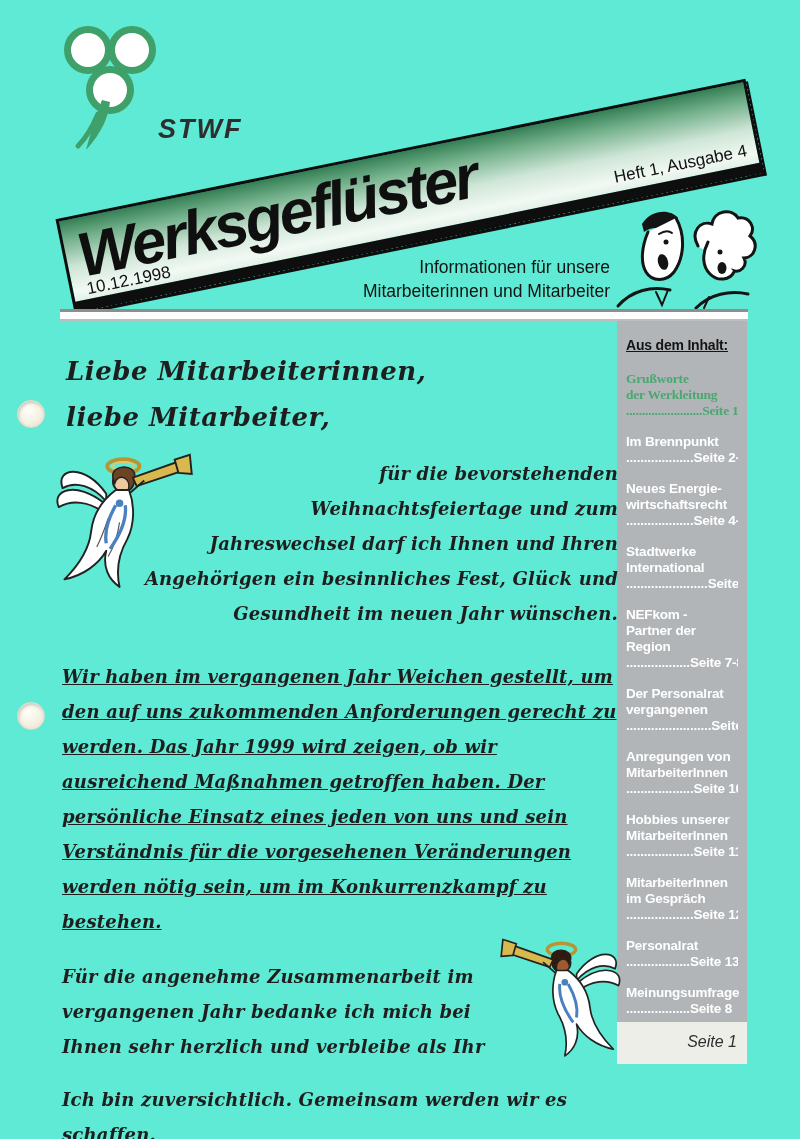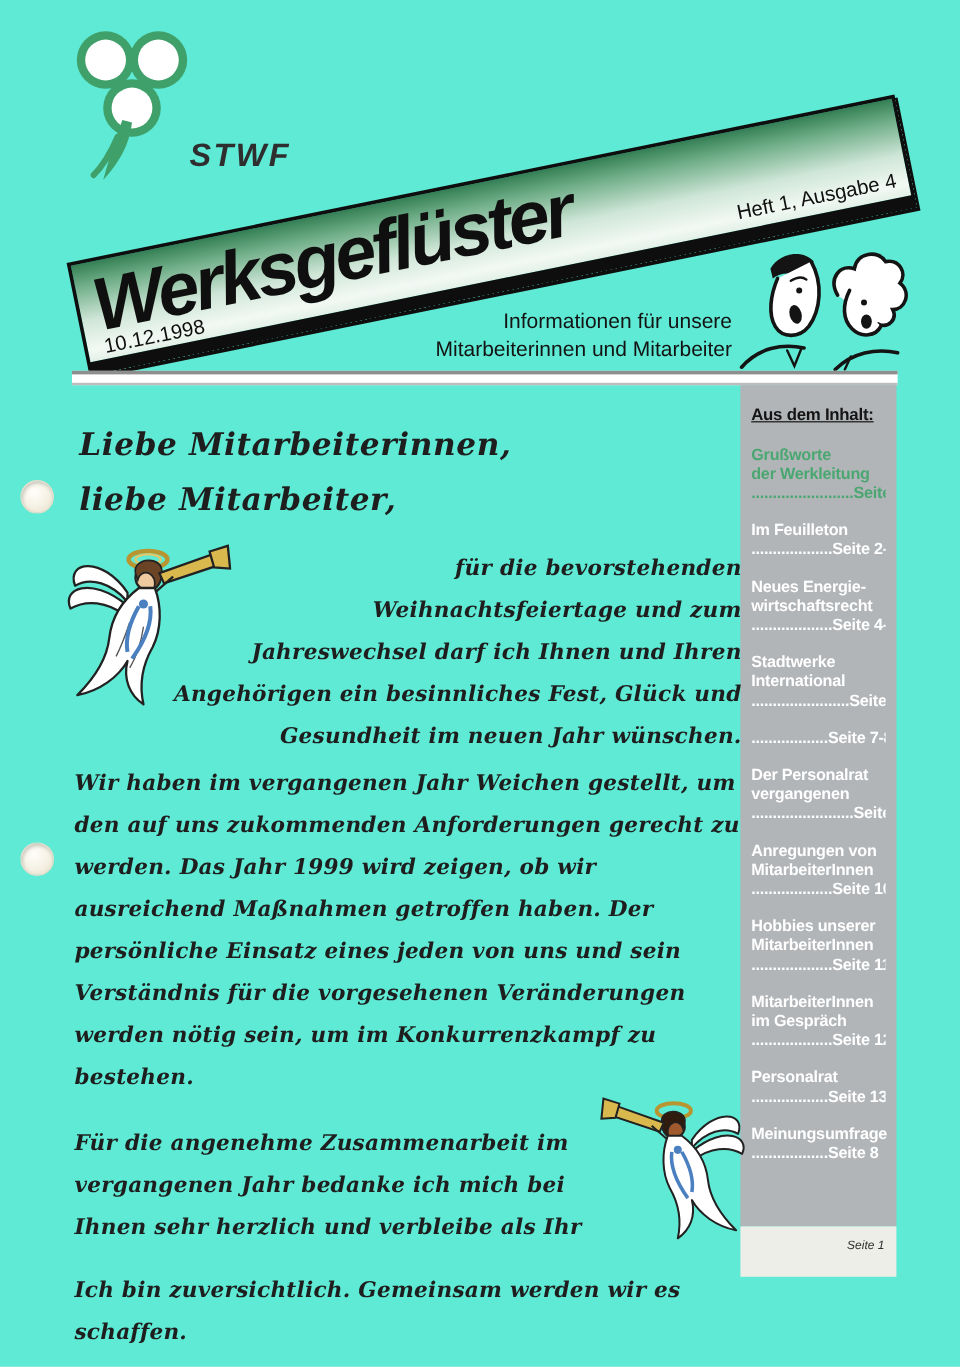--- a/index.html
+++ b/index.html
@@ -35,35 +35,35 @@
 
   
   .sidebar{position:absolute;left:617px;top:321px;width:130px;height:701px;background:#b2b5b8;
            box-sizing:border-box;padding:16px 9px 0 9px;}
   .toc-heading{font-size:14px;font-weight:bold;color:#141414;text-decoration:underline;
                margin-bottom:18px;letter-spacing:-0.2px;}
   .toc-item{margin-bottom:15px;color:#ffffff;font-weight:bold;font-size:13.5px;line-height:16px;
             letter-spacing:-0.2px;}
   .toc-item .toc-title{white-space:pre-line;}
   .toc-item .toc-page{overflow:hidden;white-space:nowrap;}
-  .toc-item.highlight{color:#4aa771;}
+  .toc-item.highlight{color:#4aa771;font-family:Liberation Serif, serif;}
   .page-footer{position:absolute;left:617px;top:1022px;width:130px;height:42px;background:#edeee8;
                box-sizing:border-box;text-align:right;padding:11px 10px 0 0;
-               font-size:10px;font-style:italic;color:#2f2f2f;}
+               font-size:16px;font-style:italic;color:#2f2f2f;}
 
   
   .content{position:absolute;left:62px;top:338px;width:556px;color:#1e1e1e;
            font-family:"DejaVu Serif",serif;font-style:italic;font-weight:bold;}
   .salutation{margin:10px 0 3px 4px;font-size:26px;line-height:46px;white-space:pre-line;letter-spacing:0.5px;}
   .letter-p{font-size:18px;line-height:35px;letter-spacing:0.2px;}
   .p1{margin-top:16px;text-align:right;}
   .p1 .angel-left{float:left;width:145px;height:152px;margin:-4px 10px 4px -14px;
       shape-outside:polygon(0% 0%,100% 0%,68% 55%,30% 100%,0% 100%);}
   .p1-text{text-indent:58px;}
-  .p2{margin-top:4px;clear:left;}
+  .p2{margin-top:28px;clear:left;text-decoration:underline;}
   .p3{margin-top:18px;}
   .p4{margin-top:20px;}
   .p4 .angel-right{float:right;width:128px;height:134px;margin:-22px -10px 0 6px;}
 
   
   .hole{position:absolute;width:26px;height:26px;border-radius:50%;
         background:radial-gradient(circle at 40% 35%,#fffef9 0%,#f4f0e3 55%,#e3dcc6 100%);
         border:1px solid #e3ddcb;box-shadow:inset 1px 2px 3px rgba(0,0,0,0.18);}
   .hole-1{left:17px;top:400px;}
   .hole-2{left:17px;top:702px;}
@@ -125,34 +125,36 @@
 
   <div class="sidebar">
     <div class="toc-heading">Aus dem Inhalt:</div>
 
     <div class="toc-item highlight">
       <div class="toc-title">Grußworte
 der Werkleitung</div>
       <div class="toc-page">........................Seite 1</div>
     </div>
     <div class="toc-item">
-      <div class="toc-title">Im Feuilleton</div>
+      <div class="toc-title">Im Brennpunkt</div>
       <div class="toc-page">...................Seite 2-3</div>
     </div>
     <div class="toc-item">
       <div class="toc-title">Neues Energie-
 wirtschaftsrecht</div>
       <div class="toc-page">...................Seite 4-5</div>
     </div>
     <div class="toc-item">
       <div class="toc-title">Stadtwerke
 International</div>
       <div class="toc-page">.......................Seite 6</div>
     </div>
     <div class="toc-item">
+      <div class="toc-title">NEFkom -
+Partner der Region</div>
       <div class="toc-page">..................Seite 7-8</div>
     </div>
     <div class="toc-item">
       <div class="toc-title">Der Personalrat
 vergangenen</div>
       <div class="toc-page">........................Seite 9</div>
     </div>
     <div class="toc-item">
       <div class="toc-title">Anregungen von
 MitarbeiterInnen</div>

